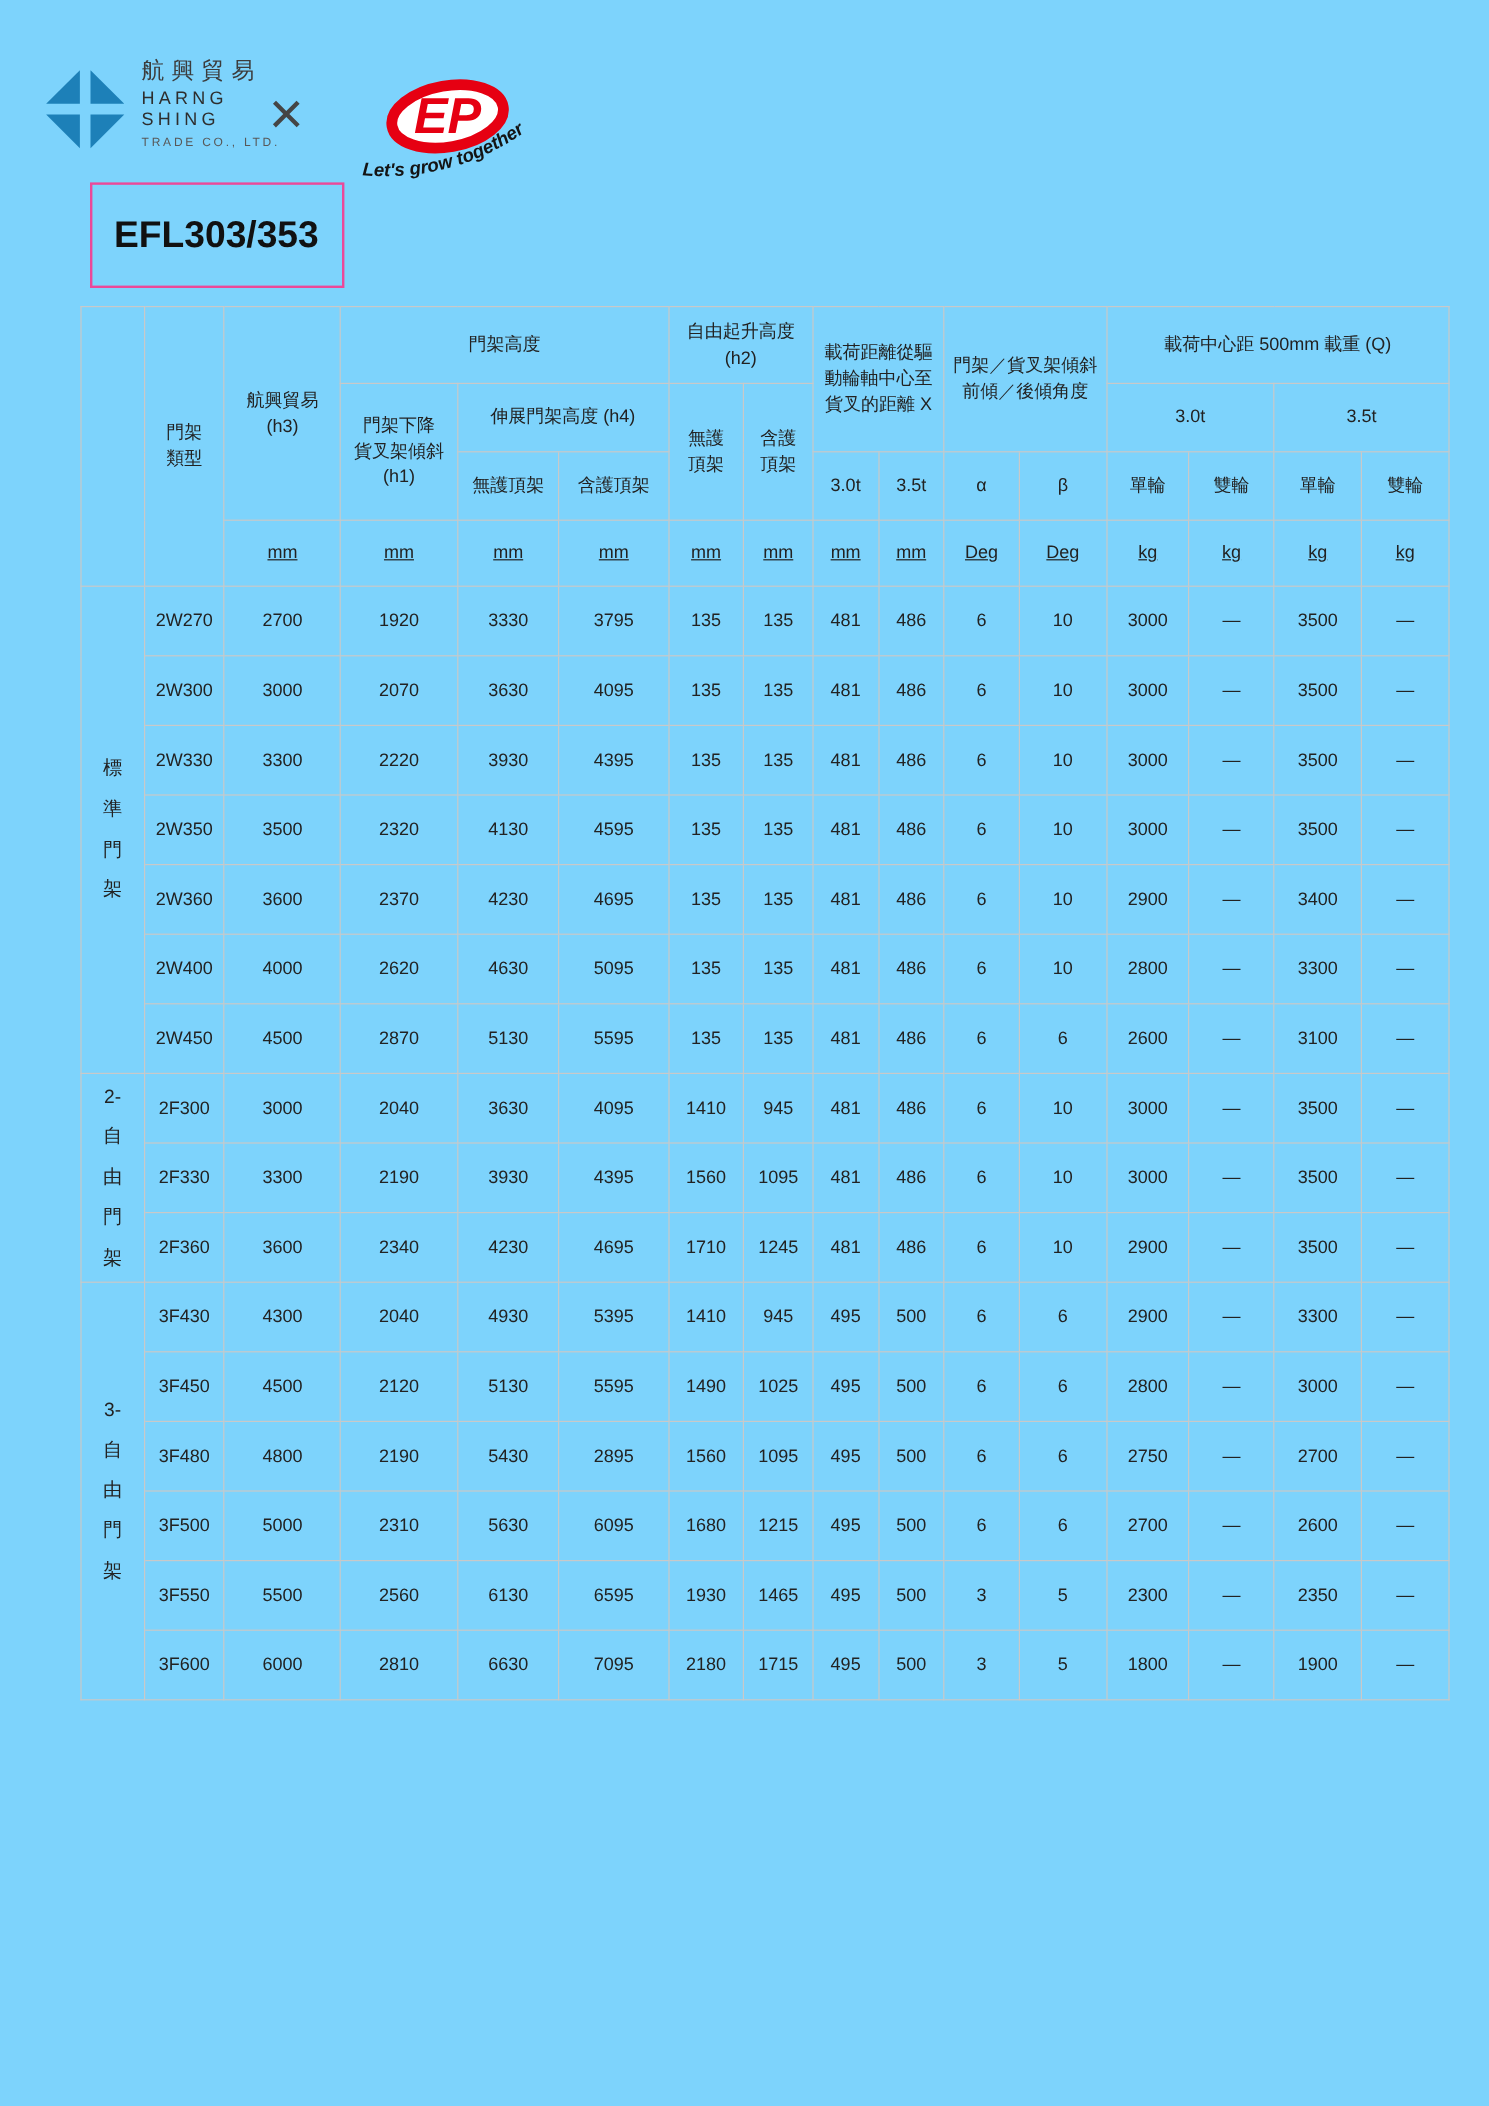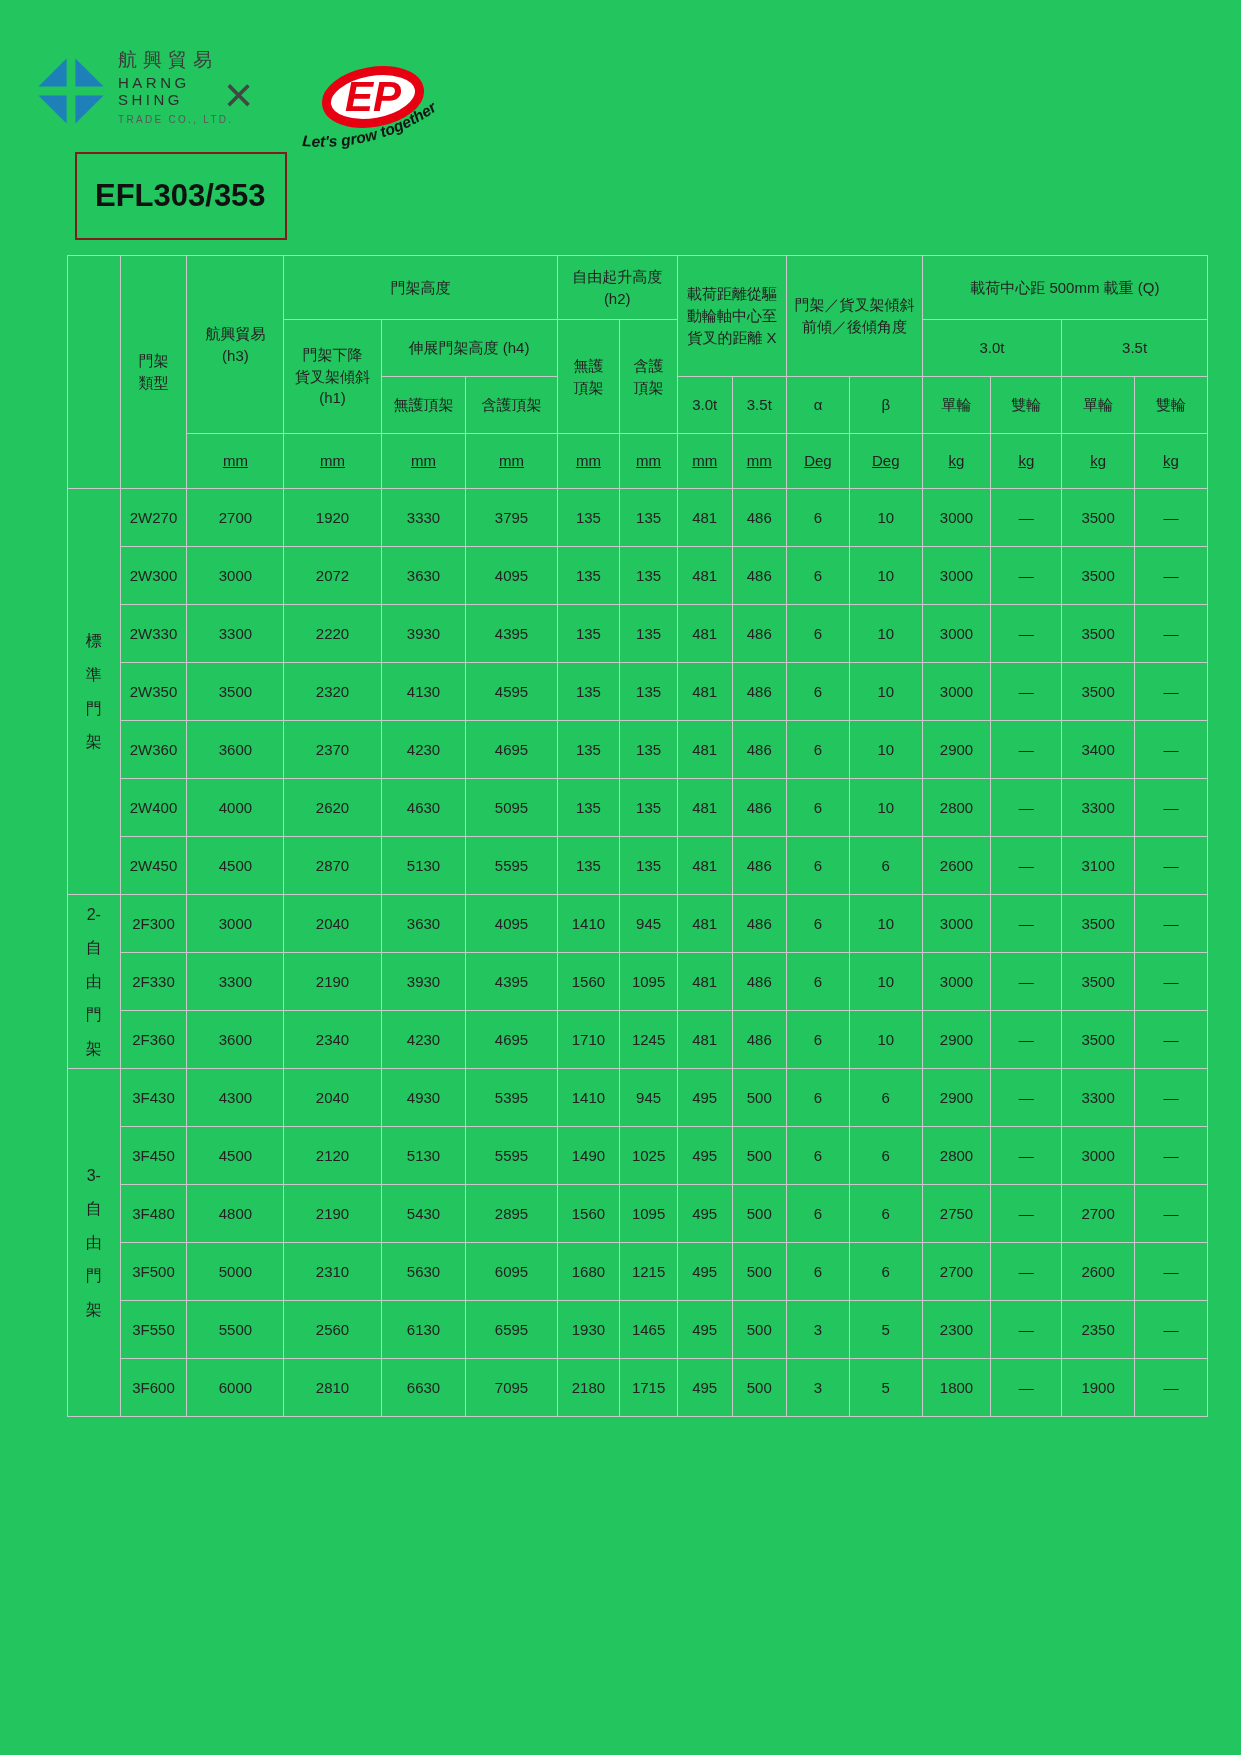--- a/index.html
+++ b/index.html
@@ -1,36 +1,36 @@
 <!DOCTYPE html>
 <html><head>
 <meta charset="utf-8">
 <style>
   html,body{margin:0;padding:0;background:#ffffff;}
   body{
     width:1241px;height:1755px;
     font-family:"Liberation Sans","DejaVu Sans",sans-serif;
     color:#222;
   }
-  .page{position:relative;width:1241px;height:1755px;background:#22c55e;overflow:hidden;}
+  .page{position:relative;width:1241px;height:1755px;background:#7dd3fc;overflow:hidden;}
 
   
   .brand-row{position:absolute;left:0;top:0;width:100%;height:150px;}
   .hs-mark{position:absolute;left:34px;top:54px;width:74px;height:74px;}
   .hs-text{position:absolute;left:118px;top:50px;line-height:1;}
   .hs-cn{font-size:19px;letter-spacing:6px;color:#3c3c3c;margin-bottom:5px;white-space:nowrap;}
   .hs-en{font-size:15px;letter-spacing:3.5px;color:#2e2e2e;font-weight:500;line-height:1.15;}
   .hs-sub{font-size:10px;letter-spacing:2.3px;color:#585858;margin-top:6px;white-space:nowrap;}
   .x-sep{position:absolute;left:224px;top:66px;font-size:50px;font-weight:300;color:#454545;}
   .ep-logo{position:absolute;left:298px;top:64px;width:155px;height:100px;}
 
   
   .model-box{
     position:absolute;left:75px;top:152px;width:212px;height:88px;
-    border:2px solid #7f1d1d;box-sizing:border-box;
+    border:2px solid #ec4899;box-sizing:border-box;
     display:flex;align-items:center;
     padding-left:18px;
     font-size:31px;font-weight:bold;color:#111;
   }
 
   
   table.spec{
     position:absolute;left:67px;top:255px;
     width:1141px;border-collapse:collapse;table-layout:fixed;
     font-size:15px;color:#222;
@@ -202,21 +202,21 @@
           <td>6</td>
           <td>10</td>
           <td>3000</td>
           <td>—</td>
           <td>3500</td>
           <td>—</td>
         </tr>
         <tr>
           <td>2W300</td>
           <td>3000</td>
-          <td>2072</td>
+          <td>2070</td>
           <td>3630</td>
           <td>4095</td>
           <td>135</td>
           <td>135</td>
           <td>481</td>
           <td>486</td>
           <td>6</td>
           <td>10</td>
           <td>3000</td>
           <td>—</td>

